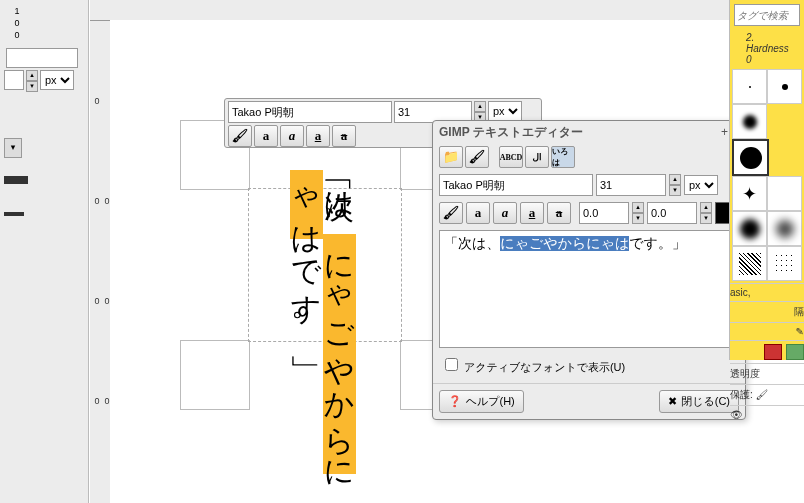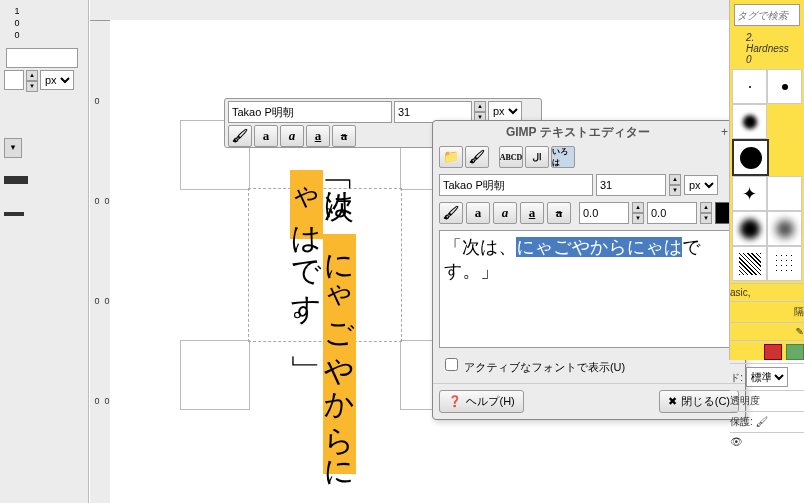--- a/index.html
+++ b/index.html
@@ -14,26 +14,26 @@
 .btn-sm{width:16px;height:18px;background:#ddd;border:1px solid #999;display:inline-block;text-align:center;line-height:16px;font-size:9px}
 .canvas-area{position:absolute;top:20px;left:110px;width:620px;height:483px;background:#fff}
 .grid-box{position:absolute;width:68px;height:68px;border:1px solid #bbb;background:#fff}
 .text-block{position:absolute;top:150px;left:180px;writing-mode:vertical-rl;text-orientation:upright;font-family:serif;font-size:30px;line-height:1.1}
 .hl{background:#fab82e}
 .toolbar-float{position:absolute;top:98px;left:224px;width:316px;height:48px;background:#ececec;border:1px solid #999;border-radius:3px}
 .toolbar-float input[type=text]{height:20px;border:1px solid #999;background:#fff;font-size:11px;padding:0 3px}
 .icon-btn{width:22px;height:20px;border:1px solid #999;background:linear-gradient(#fafafa,#ddd);display:inline-flex;align-items:center;justify-content:center;font-family:serif;font-size:13px;font-weight:bold;margin:0;border-radius:2px}
 .dialog{position:absolute;top:120px;left:432px;width:312px;background:#ececec;border:1px solid #888;border-radius:4px;box-shadow:2px 2px 6px rgba(0,0,0,0.2)}
 .dialog-title{height:22px;display:flex;align-items:center;padding:0 6px;font-size:12px;color:#555}
-.dialog-title .t{flex:1;text-align:center;font-weight:bold}
+.dialog-title .t{flex:1;text-align:left;font-weight:bold}
 .dialog-tb{padding:3px 6px;display:flex;gap:2px;align-items:center}
 .dialog-row{padding:3px 6px;display:flex;gap:3px;align-items:center}
 .dialog input[type=text]{height:20px;border:1px solid #999;font-size:11px;padding:0 3px}
 .color-sw{width:22px;height:20px;background:#000;border:1px solid #666}
-.text-area{margin:3px 6px;height:108px;background:#fff;border:1px solid #999;padding:4px;font-size:18px;font-family:serif}
+.text-area{margin:3px 6px;height:108px;background:#fff;border:1px solid #999;padding:4px;font-size:14px;font-family:serif}
 .text-area .sel{background:#4a7dbf;color:#fff}
 .dialog-ft{padding:6px;display:flex;justify-content:space-between;border-top:1px solid #ccc;margin-top:4px}
 .btn{padding:3px 8px;background:linear-gradient(#fafafa,#ddd);border:1px solid #999;border-radius:3px;font-size:11px;display:inline-flex;align-items:center;gap:4px}
 .right-panel{position:absolute;top:0;right:0;width:74px;height:360px;background:#fde047;border-left:1px solid #bbb}
 .rp-inp{width:60px;margin:4px;height:18px;border:1px solid #999;font-size:10px}
 .brush-row{display:flex;flex-wrap:wrap;padding:2px}
 .brush{width:33px;height:33px;border:1px solid #ccc;display:flex;align-items:center;justify-content:center;background:#fff}
 .dot{border-radius:50%;background:#000}
 .rp-item{padding:3px 0;border-top:1px solid #ccc;font-size:10px;color:#333}
 .spinbtns{display:inline-flex;flex-direction:column;width:12px}
@@ -205,17 +205,16 @@
         <div style="width:22px;height:22px;background:radial-gradient(circle,#000 20%,transparent 21%) 0 0/5px 5px"></div>
       </div>
   </div>
   <div class="rp-item">asic,</div>
   <div class="rp-item" style="text-align:right">隔</div>
   <div class="rp-item" style="text-align:right">✎</div>
   <div class="rp-item" style="display:flex;gap:4px;justify-content:flex-end">
     <span style="width:16px;height:14px;background:#c33;border:1px solid #800"></span>
     <span style="width:16px;height:14px;background:#6a6;border:1px solid #484"></span>
   </div>
-  <div class="rp-item"><span>ド:</span> <select style="width:42px"><option>標準</option></select></div>
   <div class="rp-item">透明度</div>
   <div class="rp-item"><span>保護:</span> 🖌</div>
   <div class="rp-item">👁</div>
 </div>
 
 </body></html>

